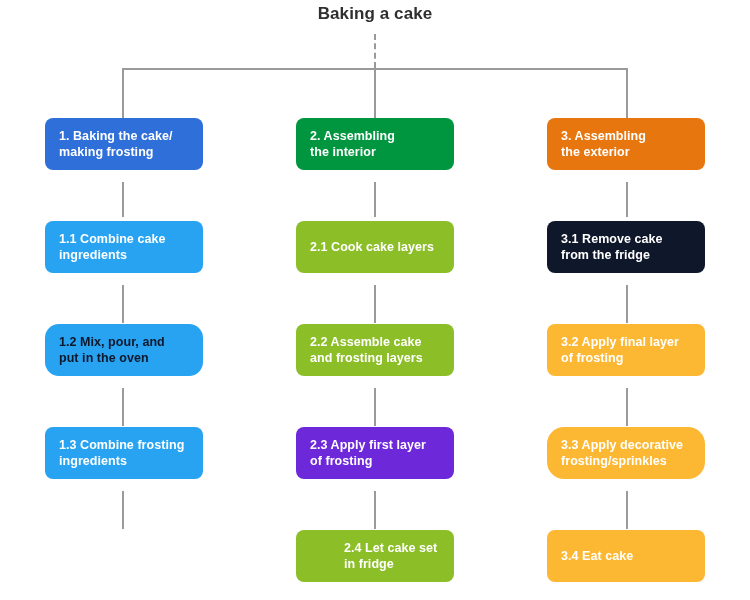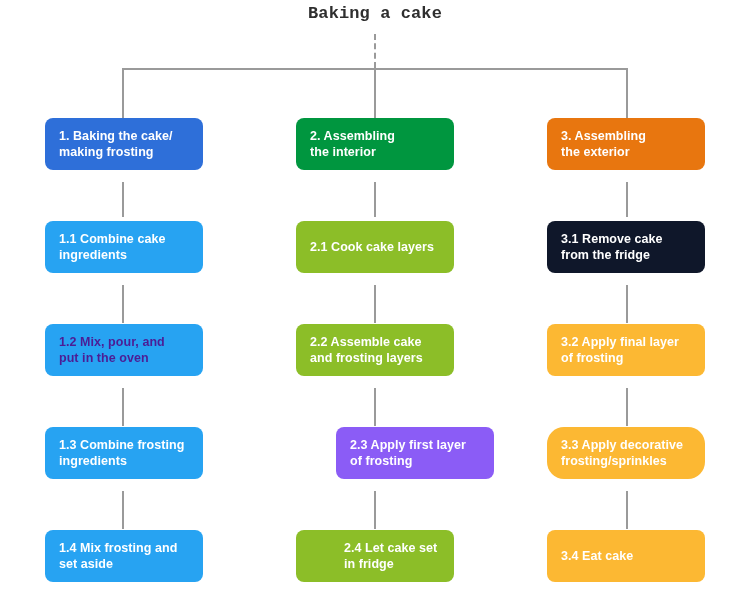--- a/index.html
+++ b/index.html
@@ -70,21 +70,21 @@
   .node-label {
     display: block;
     white-space: pre-line;
   }
 </style>
 </head>
 <body>
 
 <div id="canvas" style="background: rgb(255, 255, 255);">
 
-  <div id="chart-title" style="color: rgb(47, 47, 47); font-family: Liberation Mono, monospace;">Baking a cake</div>
+  <div id="chart-title" style="color: rgb(47, 47, 47);">Baking a cake</div>
 
   <div class="conn-dashed-vert" style="left: 374px; top: 34px; height: 34px; border-color: rgb(154, 154, 154);"></div>
 
   <div class="conn-h" style="left: 122px; top: 68px; width: 506px; border-color: rgb(154, 154, 154);"></div>
 
   <div class="conn-v" style="left: 122px; top: 68px; height: 50px; border-color: rgb(154, 154, 154);"></div>
   <div class="conn-v" style="left: 374px; top: 68px; height: 50px; border-color: rgb(154, 154, 154);"></div>
   <div class="conn-v" style="left: 626px; top: 68px; height: 50px; border-color: rgb(154, 154, 154);"></div>
 
   <div class="conn-v" style="left: 122px; top: 182px; height: 35px; border-color: rgb(154, 154, 154);"></div>
@@ -103,45 +103,41 @@
   <div class="conn-v" style="left: 626px; top: 491px; height: 38px; border-color: rgb(154, 154, 154);"></div>
 
   <div class="node" style="left: 45px; top: 118px; background-color: rgb(46, 111, 217); color: rgb(255, 255, 255);">
     <span class="node-label">1. Baking the cake/
 making frosting</span>
   </div>
   <div class="node" style="left: 45px; top: 221px; background-color: rgb(39, 163, 242); color: rgb(255, 255, 255);">
     <span class="node-label">1.1 Combine cake
 ingredients</span>
   </div>
-  <div class="node" style="left: 45px; top: 324px; background-color: rgb(39, 163, 242); color: #4c1d95;">
+  <div class="node" style="left: 45px; top: 324px; background-color: rgb(39, 163, 242); color: #0f172a; border-radius: 14px;">
     <span class="node-label">1.2 Mix, pour, and
 put in the oven</span>
   </div>
   <div class="node" style="left: 45px; top: 427px; background-color: rgb(39, 163, 242); color: rgb(255, 255, 255);">
     <span class="node-label">1.3 Combine frosting
 ingredients</span>
-  </div>
-  <div class="node" style="left: 45px; top: 530px; background-color: rgb(39, 163, 242); color: rgb(255, 255, 255);">
-    <span class="node-label">1.4 Mix frosting and
-set aside</span>
   </div>
 
   <div class="node" style="left: 296px; top: 118px; background-color: rgb(0, 150, 63); color: rgb(255, 255, 255);">
     <span class="node-label">2. Assembling
 the interior</span>
   </div>
   <div class="node" style="left: 296px; top: 221px; background-color: rgb(140, 190, 40); color: rgb(255, 255, 255);">
     <span class="node-label">2.1 Cook cake layers</span>
   </div>
   <div class="node" style="left: 296px; top: 324px; background-color: rgb(140, 190, 40); color: rgb(255, 255, 255);">
     <span class="node-label">2.2 Assemble cake
 and frosting layers</span>
   </div>
-  <div class="node" style="left: 296px; top: 427px; background-color: #8b5cf6; color: rgb(255, 255, 255); margin-left: 40px;">
+  <div class="node" style="left: 296px; top: 427px; background-color: #6d28d9; color: rgb(255, 255, 255);">
     <span class="node-label">2.3 Apply first layer
 of frosting</span>
   </div>
   <div class="node" style="left: 296px; top: 530px; background-color: rgb(140, 190, 40); color: rgb(255, 255, 255); padding-left: 48px;">
     <span class="node-label">2.4 Let cake set
 in fridge</span>
   </div>
 
   <div class="node" style="left: 547px; top: 118px; background-color: rgb(232, 118, 15); color: rgb(255, 255, 255);">
     <span class="node-label">3. Assembling

